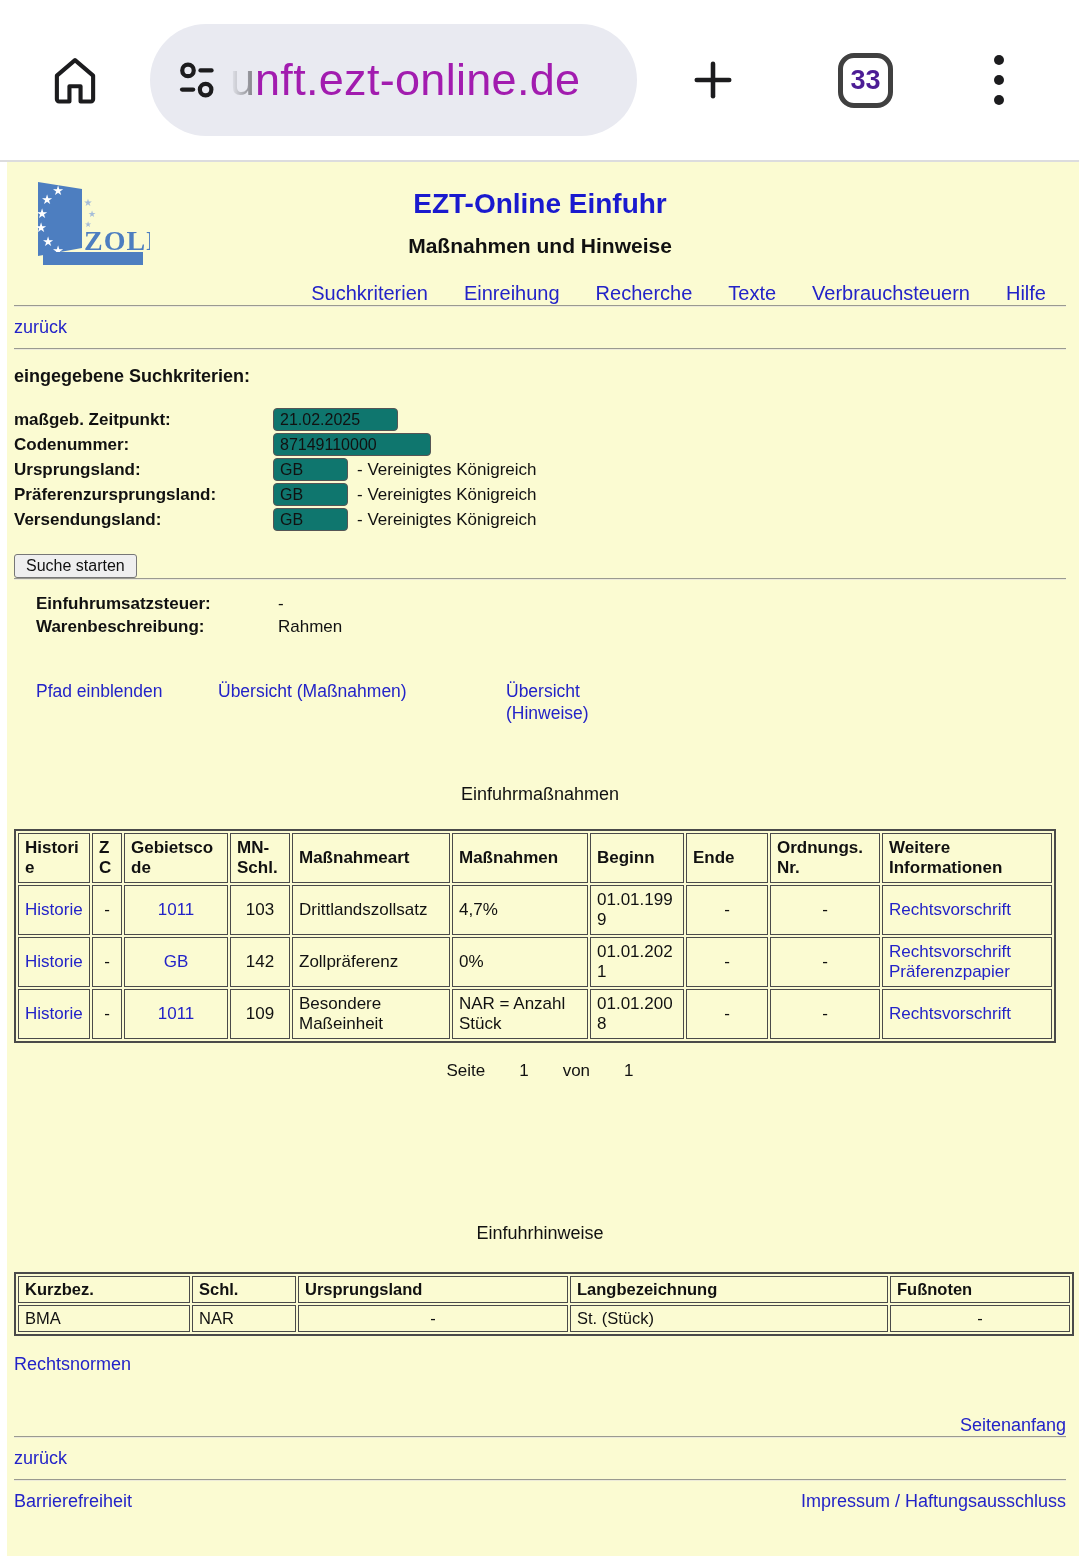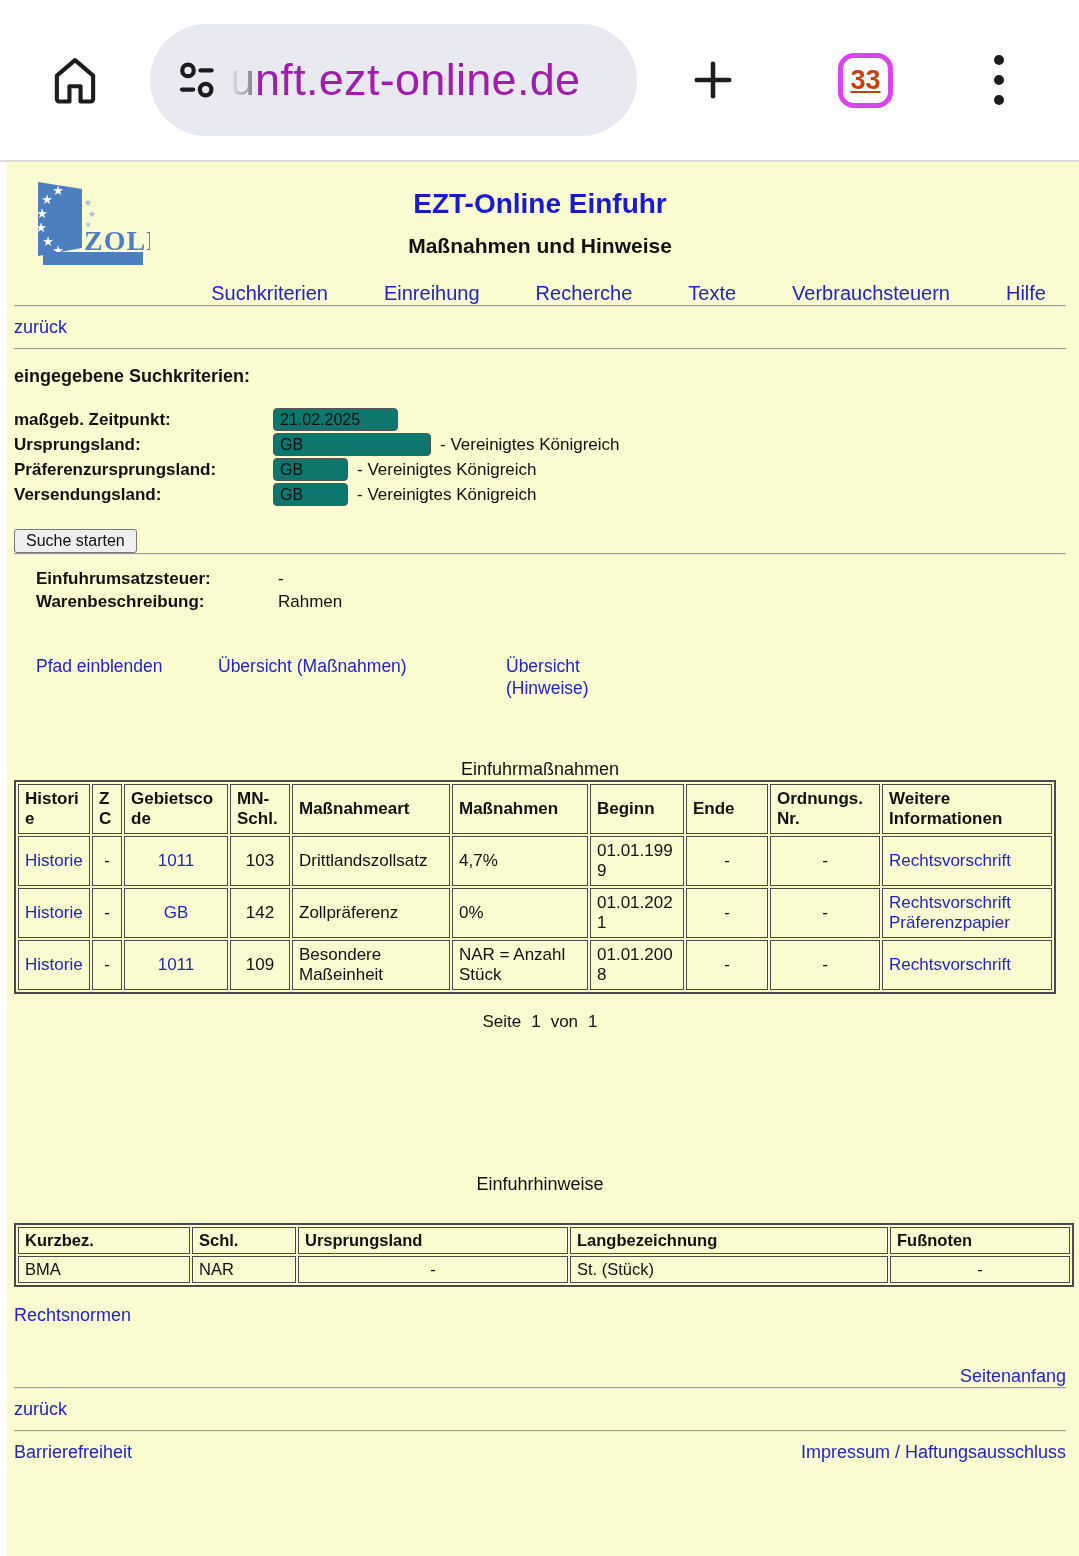--- a/index.html
+++ b/index.html
@@ -21,38 +21,38 @@
   .url-fade {
     font-size:45px; color:#202124; margin-left:10px; white-space:nowrap;
     -webkit-mask-image:linear-gradient(to right, rgba(0,0,0,0) 0%, rgba(0,0,0,.55) 100%);
     mask-image:linear-gradient(to right, rgba(0,0,0,0) 0%, rgba(0,0,0,.55) 100%);
   }
   .url-text { font-size:45px; color:#a21caf; white-space:nowrap; letter-spacing:.3px; }
   .newtab-btn { margin-left:50px; width:52px; height:52px; }
   .newtab-btn svg { width:52px; height:52px; }
   .tabs-btn {
     margin-left:99px; width:55px; height:55px; box-sizing:border-box;
-    border:5px solid #d946ef; border-radius:16px; background:none;
-    font-family:inherit; font-size:27px; font-weight:700; color:#c2410c;
-    display:flex; align-items:center; justify-content:center; padding:0; cursor:pointer;text-decoration:underline;
+    border:5px solid #404040; border-radius:16px; background:none;
+    font-family:inherit; font-size:27px; font-weight:700; color:#4c1d95;
+    display:flex; align-items:center; justify-content:center; padding:0; cursor:pointer;
   }
   .menu-btn { margin-left:101px; display:flex; flex-direction:column; gap:10px; }
   .menu-btn .dot { width:10px; height:10px; border-radius:50%; background:#1c1c1e; }
   .bar-divider { height:2px; background:#dcdcde; }
 
   
   .page {
     position:relative; margin-left:7px; min-height:1394px; box-sizing:border-box;
     background:var(--page-bg, #fbfbd2); padding:10px 13px 20px 7px;
   }
   a { color:var(--link-color, #2323c8); text-decoration:none; cursor:pointer; }
   .logo { position:absolute; left:13px; top:14px; }
   .page-title { text-align:center; font-size:28px; font-weight:700; color:var(--title-color,#1a1ace); margin-top:16px; }
   .page-subtitle { text-align:center; font-size:21px; font-weight:700; margin-top:14px; }
-  .nav { display:flex; justify-content:flex-end; gap:56px; padding-right:20px; margin-top:24px; font-size:20px; }
+  .nav { display:flex; justify-content:flex-end; gap:36px; padding-right:20px; margin-top:24px; font-size:20px; }
   hr.rule { border:none; height:0; border-top:1px solid #9a9a90; border-bottom:1px solid #ecead9; margin:0; }
   .hr1 { margin-top:14px; }
   .back-link { display:inline-block; font-size:18px; margin:10px 0; }
   .criteria-heading { font-size:18px; font-weight:700; margin:16px 0 20px; }
   .criteria-row { display:flex; align-items:center; height:25px; font-size:17px; }
   .criteria-row .lbl { width:259px; font-weight:700; }
   .criteria-row input {
     height:23px; box-sizing:border-box; border:1.5px solid #555; border-radius:4px;
     font-family:inherit; font-size:16px; padding:0 6px; background:#0f766e; color:#111;
   }
@@ -69,31 +69,31 @@
   .result-row .lbl { display:inline-block; width:242px; font-weight:700; }
   .action-links {
     display:grid; grid-template-columns:182px 288px 200px auto;
     padding-left:22px; margin-top:42px; font-size:17.5px; line-height:22px;
   }
   .action-links a:nth-child(3) { width:130px; }
   .section-title { text-align:center; font-weight:400; font-size:18px; }
   #measures-title { margin-top:60px; }
   .data-table {
     border-collapse:separate; border-spacing:2px; border:2px solid var(--table-border,#4a4a4a);
-    width:840px; table-layout:fixed; 
+    width:840px; table-layout:fixed; margin-top:24px;
   }
   .data-table th, .data-table td {
     border:1px solid var(--table-border,#4a4a4a); box-sizing:border-box;
     padding:4px 6px; font-size:17px; vertical-align:middle; overflow-wrap:break-word;
   }
   .data-table th { text-align:left; font-weight:700; }
   .measures td:nth-child(2), .measures td:nth-child(3), .measures td:nth-child(4),
   .measures td:nth-child(8), .measures td:nth-child(9) { text-align:center; }
   .pagination { text-align:center; margin-top:18px; font-size:17px; }
-  .pagination span { margin:0 5px; }
+  .pagination span { margin:0 17px; }
   #hints-title { margin-top:142px; }
   .hints { margin-top:28px; }
   .hints th, .hints td { font-size:16.5px; padding:3px 6px; }
   .hints td:nth-child(3), .hints td:nth-child(5) { text-align:center; }
   .rechtsnormen { display:inline-block; margin-top:18px; font-size:18px; }
   .seitenanfang-row { text-align:right; margin-top:40px; font-size:18px; }
   .hr4 { margin-top:46px; }
   .footer-row { display:flex; justify-content:space-between; margin-top:10px; font-size:18px; }
 </style>
 </head>
@@ -174,20 +174,25 @@
   <hr class="rule">
 
   <div class="criteria-heading">eingegebene Suchkriterien:</div>
   <div id="criteria-rows">
       <div class="criteria-row">
         <span class="lbl">maßgeb. Zeitpunkt:</span>
         <input class="field-input" value="21.02.2025" style="">
         <span class="suffix"></span>
       </div>
       <div class="criteria-row">
+        <span class="lbl">Codenummer:</span>
+        <input class="field-input" value="87149110000" style="">
+        <span class="suffix"></span>
+      </div>
+      <div class="criteria-row">
         <span class="lbl">Ursprungsland:</span>
         <input class="field-input" value="GB" style="">
         <span class="suffix">- Vereinigtes Königreich</span>
       </div>
       <div class="criteria-row">
         <span class="lbl">Präferenzursprungsland:</span>
         <input class="field-input" value="GB" style="">
         <span class="suffix">- Vereinigtes Königreich</span>
       </div>
       <div class="criteria-row">

